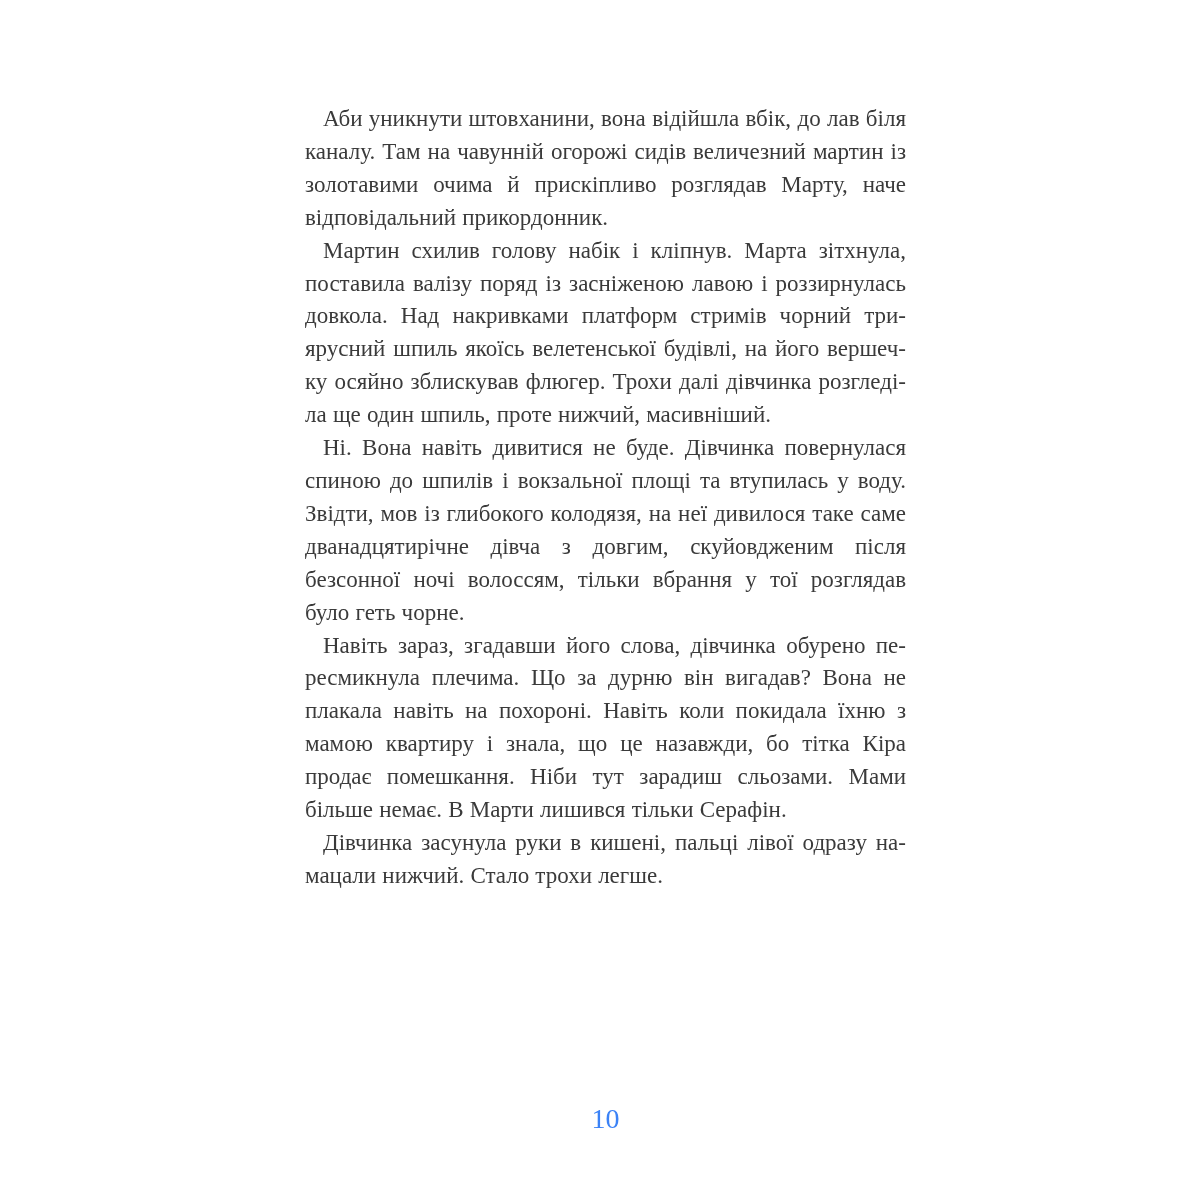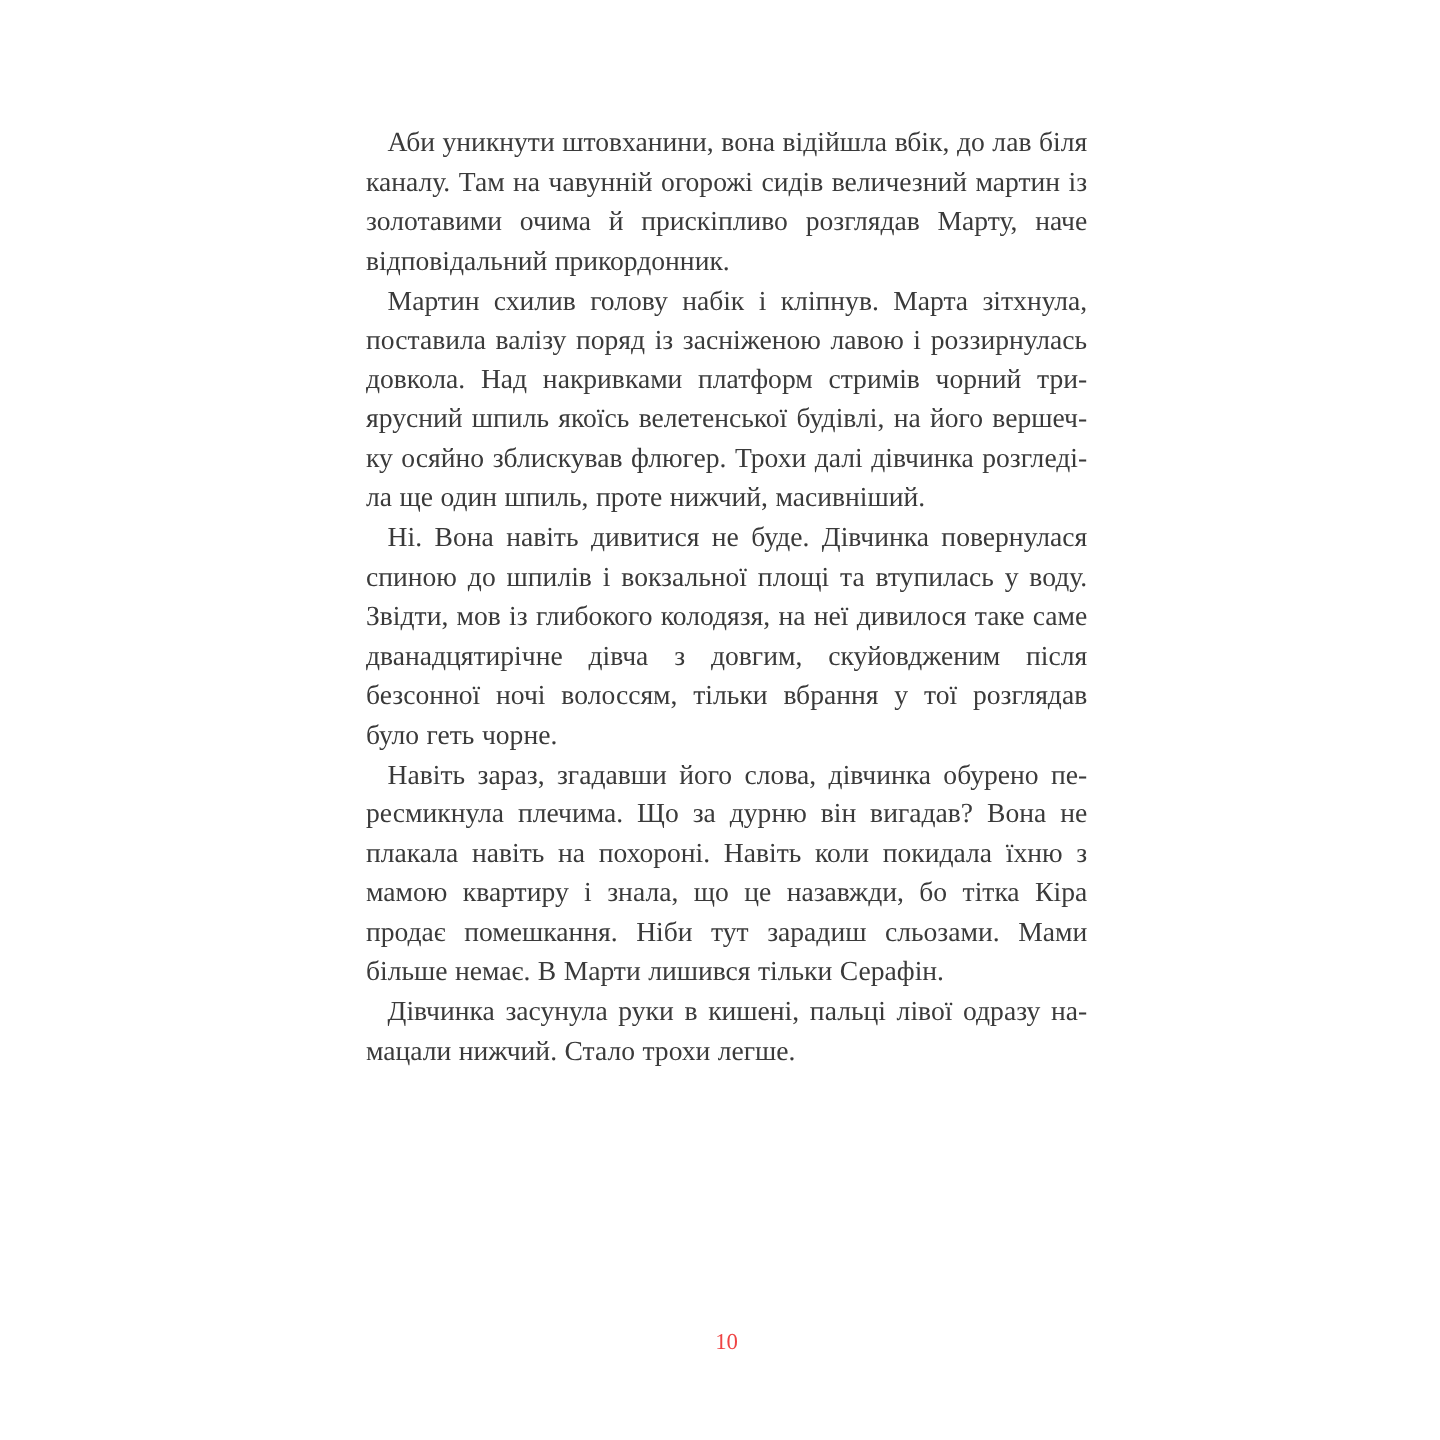--- a/index.html
+++ b/index.html
@@ -37,23 +37,23 @@
     hyphens: manual;
     -webkit-hyphens: manual;
     word-spacing: 0.02em;
   }
   .page-number {
     position: absolute;
     left: 305px;
     top: 1105px;
     width: 601px;
     text-align: center;
-    font-size: 19px;
+    font-size: 28px;
     line-height: 28px;
-    color: #ef4444;
+    color: #3b82f6;
   }
 </style>
 </head>
 <body>
 
 <div class="book-page">
 
   <div class="text-block">
     <p>Аби уникнути штовханини, вона відійшла вбік, до лав біля каналу. Там на чавунній огорожі сидів величезний мар­тин із золотавими очима й прискіпливо розглядав Марту, наче відповідальний прикордонник.</p>
     <p>Мартин схилив голову набік і кліпнув. Марта зітхнула, поставила валізу поряд із засніженою лавою і роззирнулась довкола. Над накривками платформ стримів чорний три­ярусний шпиль якоїсь велетенської будівлі, на його вершеч­ку осяйно зблискував флюгер. Трохи далі дівчинка розгледі­ла ще один шпиль, проте нижчий, масивніший.</p>

